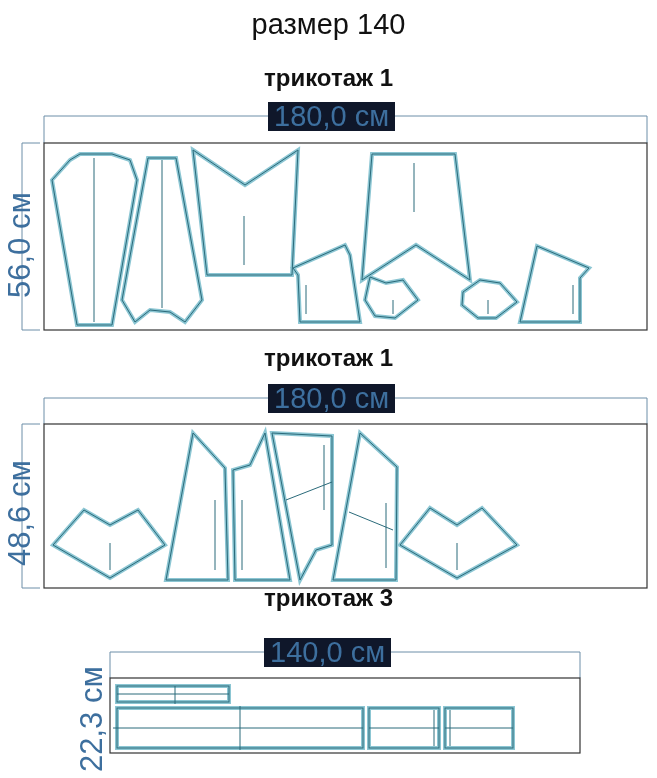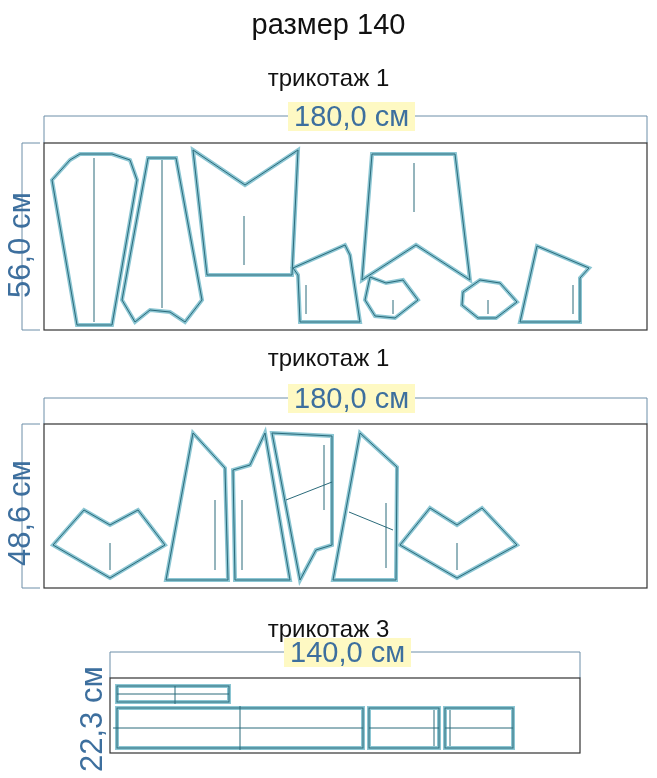--- a/index.html
+++ b/index.html
@@ -1,31 +1,31 @@
 <!DOCTYPE html>
 <html><head>
 <meta charset="utf-8">
 <style>
   html,body{margin:0;padding:0;background:#fff;}
   body{width:657px;height:778px;position:relative;overflow:hidden;font-family:"Liberation Sans",sans-serif;}
   .title{position:absolute;left:0;width:657px;text-align:center;color:#111;}
   .t-main{top:8px;font-size:29px;}
-  .t-sec{font-size:24px;}
-  .dim{position:absolute;color:#3d6f9e;font-size:29px;background:#fef9c3;padding:0 6px;line-height:1;margin-left:20px;}
+  .t-sec{font-size:24px;font-weight:bold;}
+  .dim{position:absolute;color:#3d6f9e;font-size:29px;background:#0f172a;padding:0 6px;line-height:1;}
   .vdim{position:absolute;color:#3d6f9e;font-size:31px;transform-origin:left top;transform:rotate(-90deg);white-space:nowrap;line-height:1;}
   svg{position:absolute;left:0;top:0;}
 </style>
 </head>
 <body>
 
 <div class="title t-main">размер 140</div>
 
 <div class="title t-sec" style="top:64px">трикотаж 1</div>
 <div class="title t-sec" style="top:344px">трикотаж 1</div>
-<div class="title t-sec" style="top:615px">трикотаж 3</div>
+<div class="title t-sec" style="top:584px">трикотаж 3</div>
 
 <svg width="657" height="778">
   <g fill="none">
 
     <g stroke="#6d8ea8" stroke-width="1">
       <polyline points="44,143 44,116 647,116 647,143"></polyline>
       <polyline points="40,143 22,143 22,330 40,330"></polyline>
     </g>
     <rect x="44" y="143" width="603" height="187" stroke="#333" stroke-width="1.2"></rect>
 

